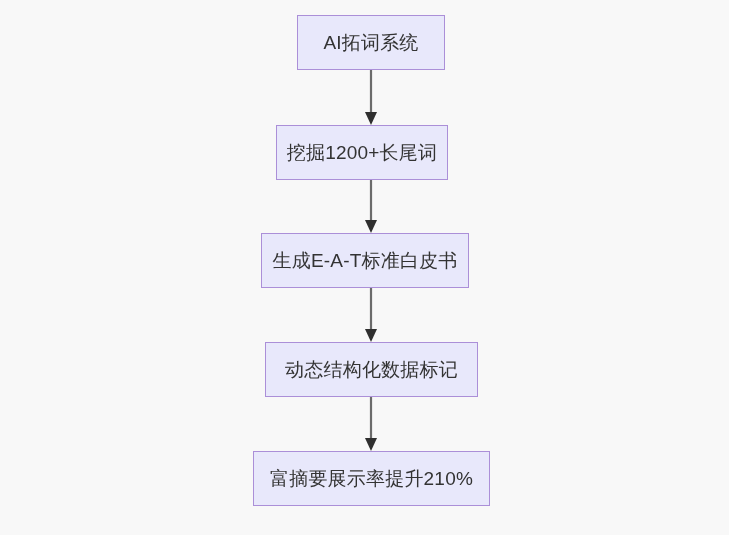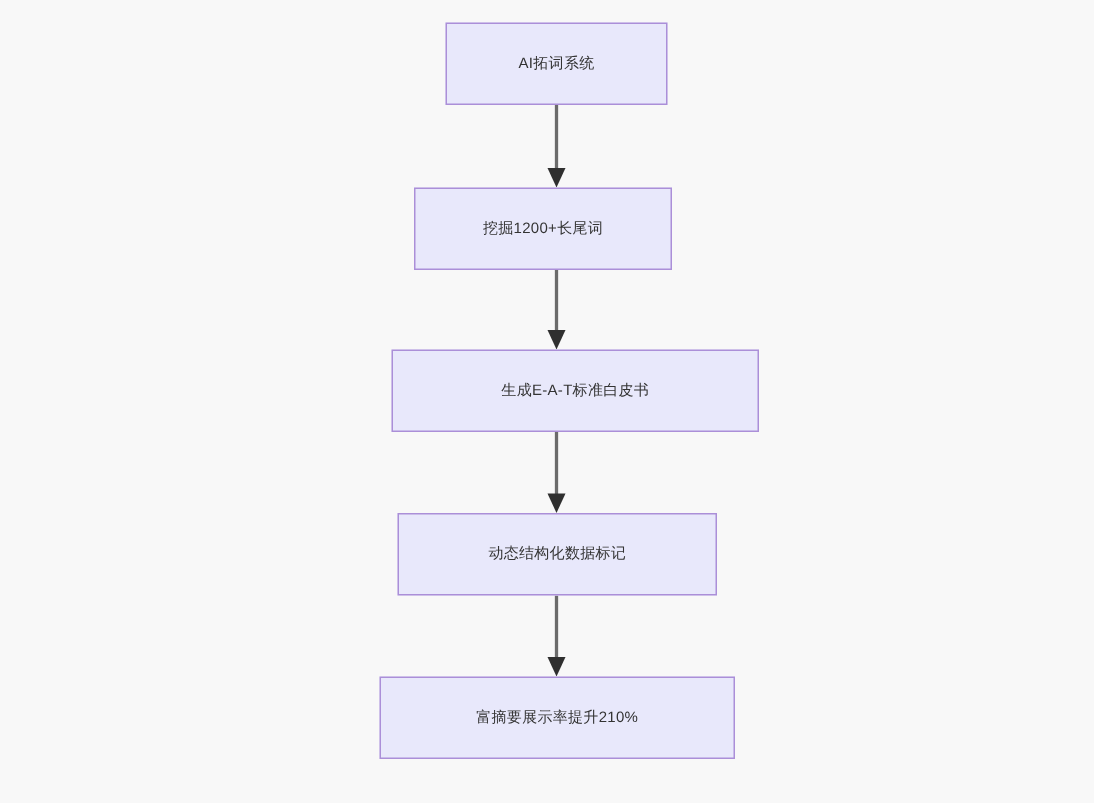--- a/index.html
+++ b/index.html
@@ -22,21 +22,21 @@
     position: absolute;
     box-sizing: border-box;
     background: #e8e8fb;
     border: 1.6px solid #ab8fd8;
     display: flex;
     align-items: center;
     justify-content: center;
     height: 55px;
   }
   .node-label {
-    font-size: 10px;
+    font-size: 19px;
     color: #333333;
     line-height: 1;
     letter-spacing: 0.2px;
     white-space: nowrap;
   }
   .connector {
     position: absolute;
     left: 0;
     top: 0;
     width: 729px;
@@ -76,21 +76,21 @@
   </svg>
 
   <div class="node" id="node-1" style="left: 297px; top: 15px; width: 148px;">
     <span class="node-label">AI拓词系统</span>
   </div>
 
   <div class="node" id="node-2" style="left: 276px; top: 125px; width: 172px;">
     <span class="node-label">挖掘1200+长尾词</span>
   </div>
 
-  <div class="node" id="node-3" style="left: 261px; top: 233px; width: 245px;">
+  <div class="node" id="node-3" style="left: 261px; top: 233px; width: 208px;">
     <span class="node-label">生成E-A-T标准白皮书</span>
   </div>
 
   <div class="node" id="node-4" style="left: 265px; top: 342px; width: 213px;">
     <span class="node-label">动态结构化数据标记</span>
   </div>
 
   <div class="node" id="node-5" style="left: 253px; top: 451px; width: 237px;">
     <span class="node-label">富摘要展示率提升210%</span>
   </div>

